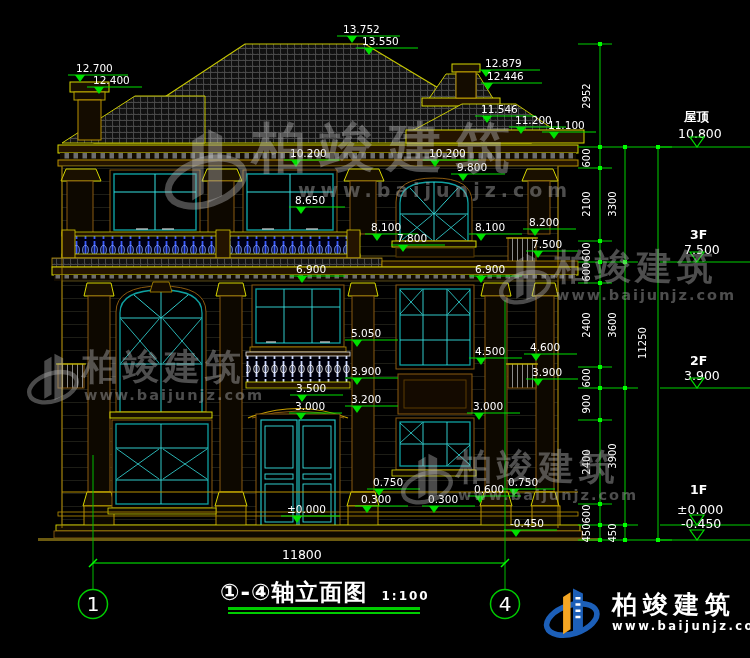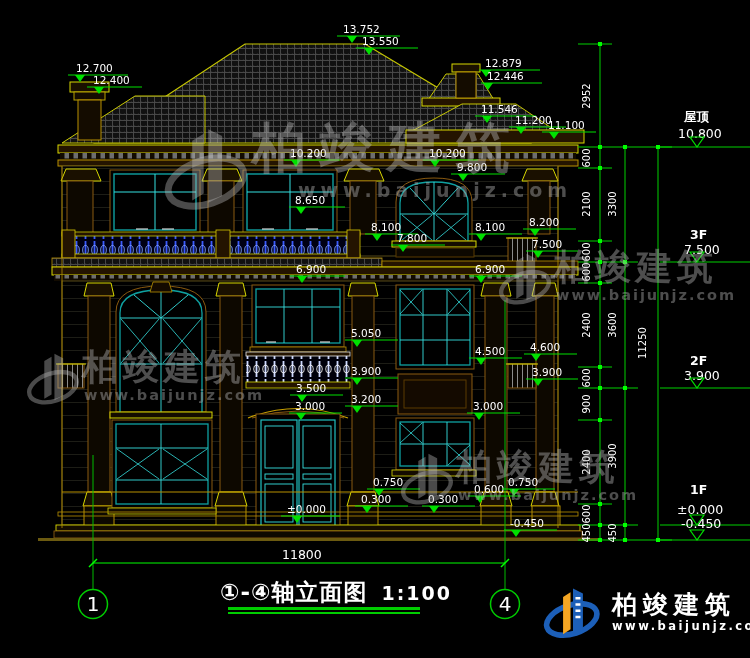--- a/index.html
+++ b/index.html
@@ -15,21 +15,21 @@
   .wm .col{display:flex;flex-direction:column;}
   .wm .cn{font-weight:bold;line-height:1.05;white-space:nowrap;}
   .wm .url{font-weight:bold;white-space:nowrap;color:rgba(170,170,170,.45);}
   .wm1 .cn{font-size:54px;letter-spacing:14px;}
   .wm1 .url{font-size:19px;letter-spacing:5px;margin-top:2px;margin-left:46px;}
   .wmS .cn{font-size:36px;letter-spacing:5px;}
   .wmS .url{font-size:14.5px;letter-spacing:2px;margin-top:1px;margin-left:2px;}
   
   #title{position:absolute;left:220px;top:577px;color:#fff;white-space:nowrap;
          font-size:23px;font-weight:bold;letter-spacing:1px;}
-  #title .scale{font-size:19px;margin-left:14px;letter-spacing:2px;text-align:right;}
+  #title .scale{font-size:12px;margin-left:14px;letter-spacing:2px;text-align:right;}
   .uline{position:absolute;background:#00cc00;}
   
   #logo{position:absolute;left:542px;top:582px;display:flex;align-items:center;color:#fff;}
   #logo .col{display:flex;flex-direction:column;margin-left:8px;}
   #logo .cn{font-size:25px;font-weight:bold;letter-spacing:6px;line-height:1.1;white-space:nowrap;}
   #logo .url{font-size:11.5px;font-weight:bold;letter-spacing:2.5px;white-space:nowrap;}
 </style>
 </head>
 <body>
 

